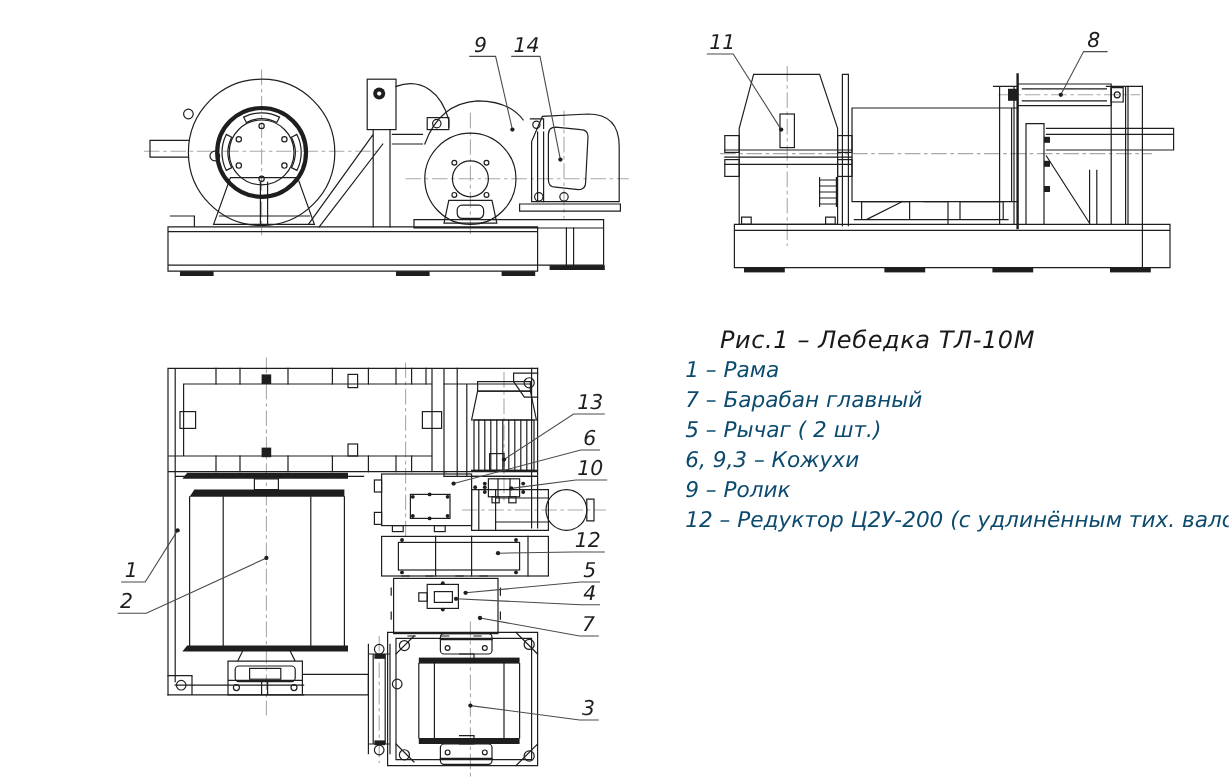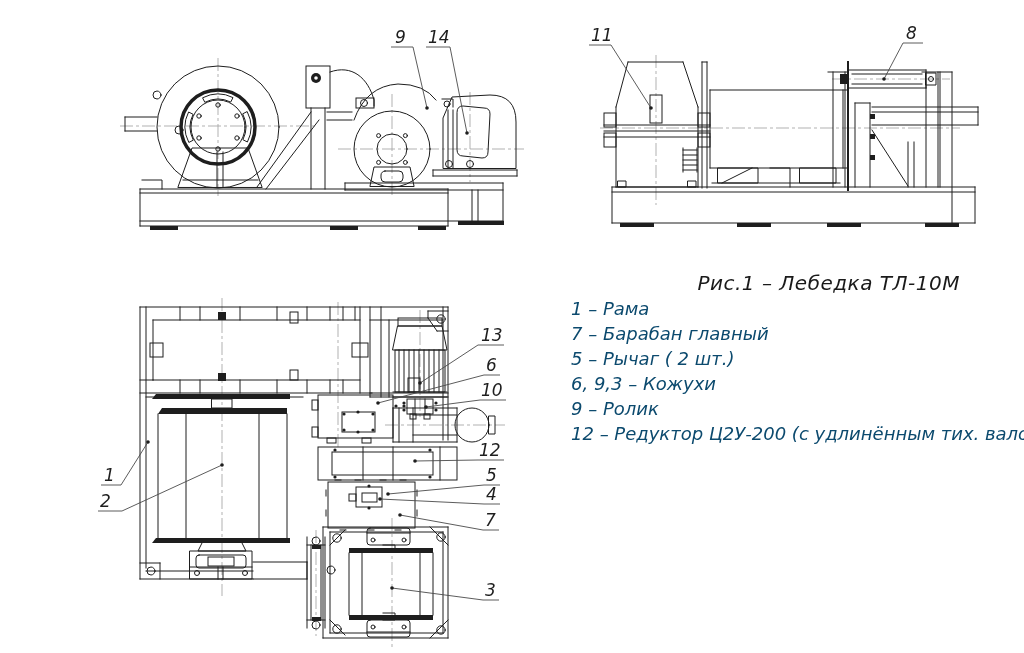--- a/index.html
+++ b/index.html
@@ -10,21 +10,21 @@
   svg { position:absolute; left:0; top:0; }
   .ln   { fill:none; stroke:#1e1e1e; stroke-width:1; stroke-linecap:square; stroke-linejoin:miter; }
   .ln2  { fill:none; stroke:#1e1e1e; stroke-width:2; stroke-linecap:square; }
   .ring { fill:none; stroke:#1e1e1e; stroke-width:3.5; }
   .fd   { fill:#1e1e1e; stroke:none; }
   .cl   { fill:none; stroke:#a8a8a8; stroke-width:0.9; stroke-dasharray:13 3 3 3; }
   .ldr  { fill:none; stroke:#4a4a4a; stroke-width:0.9; }
   .dot  { fill:#1e1e1e; }
   .co   { font:italic 17px "DejaVu Sans", sans-serif; fill:#1e1e1e; }
   .title {
-    position:absolute; left:600px; top:271px; width:360px; text-align:right;
+    position:absolute; left:600px; top:271px; width:360px; text-align:left;
     font-style:italic; font-size:20px; color:#1a1a1a; letter-spacing:0.5px;
     white-space:nowrap;
   }
   .legend {
     position:absolute; left:552px; top:296px; width:470px;
     font-style:italic; font-size:18px; color:#0c4a6e;margin-left:19px;
   }
   .legend div { height:25px; line-height:25px; white-space:nowrap; }
 </style>
 </head>

